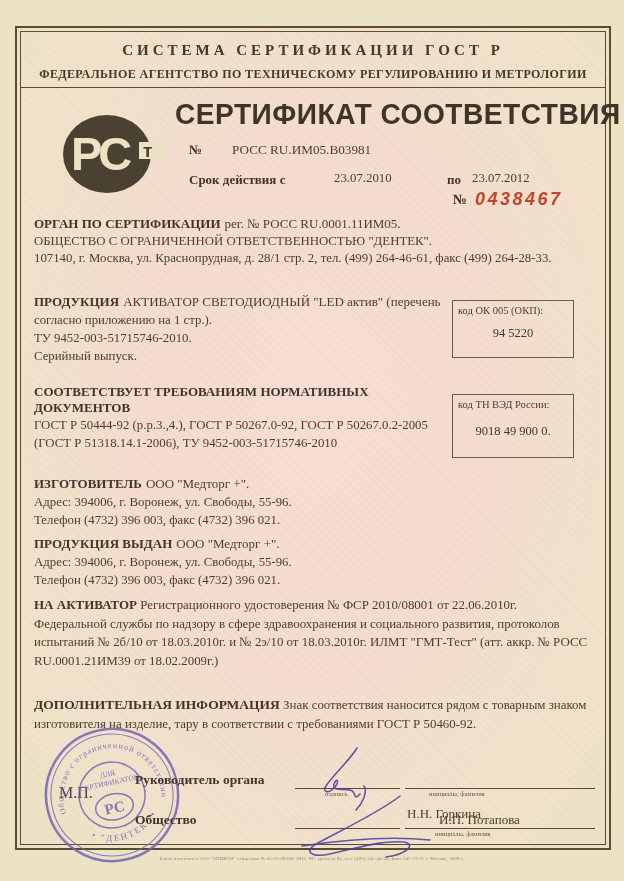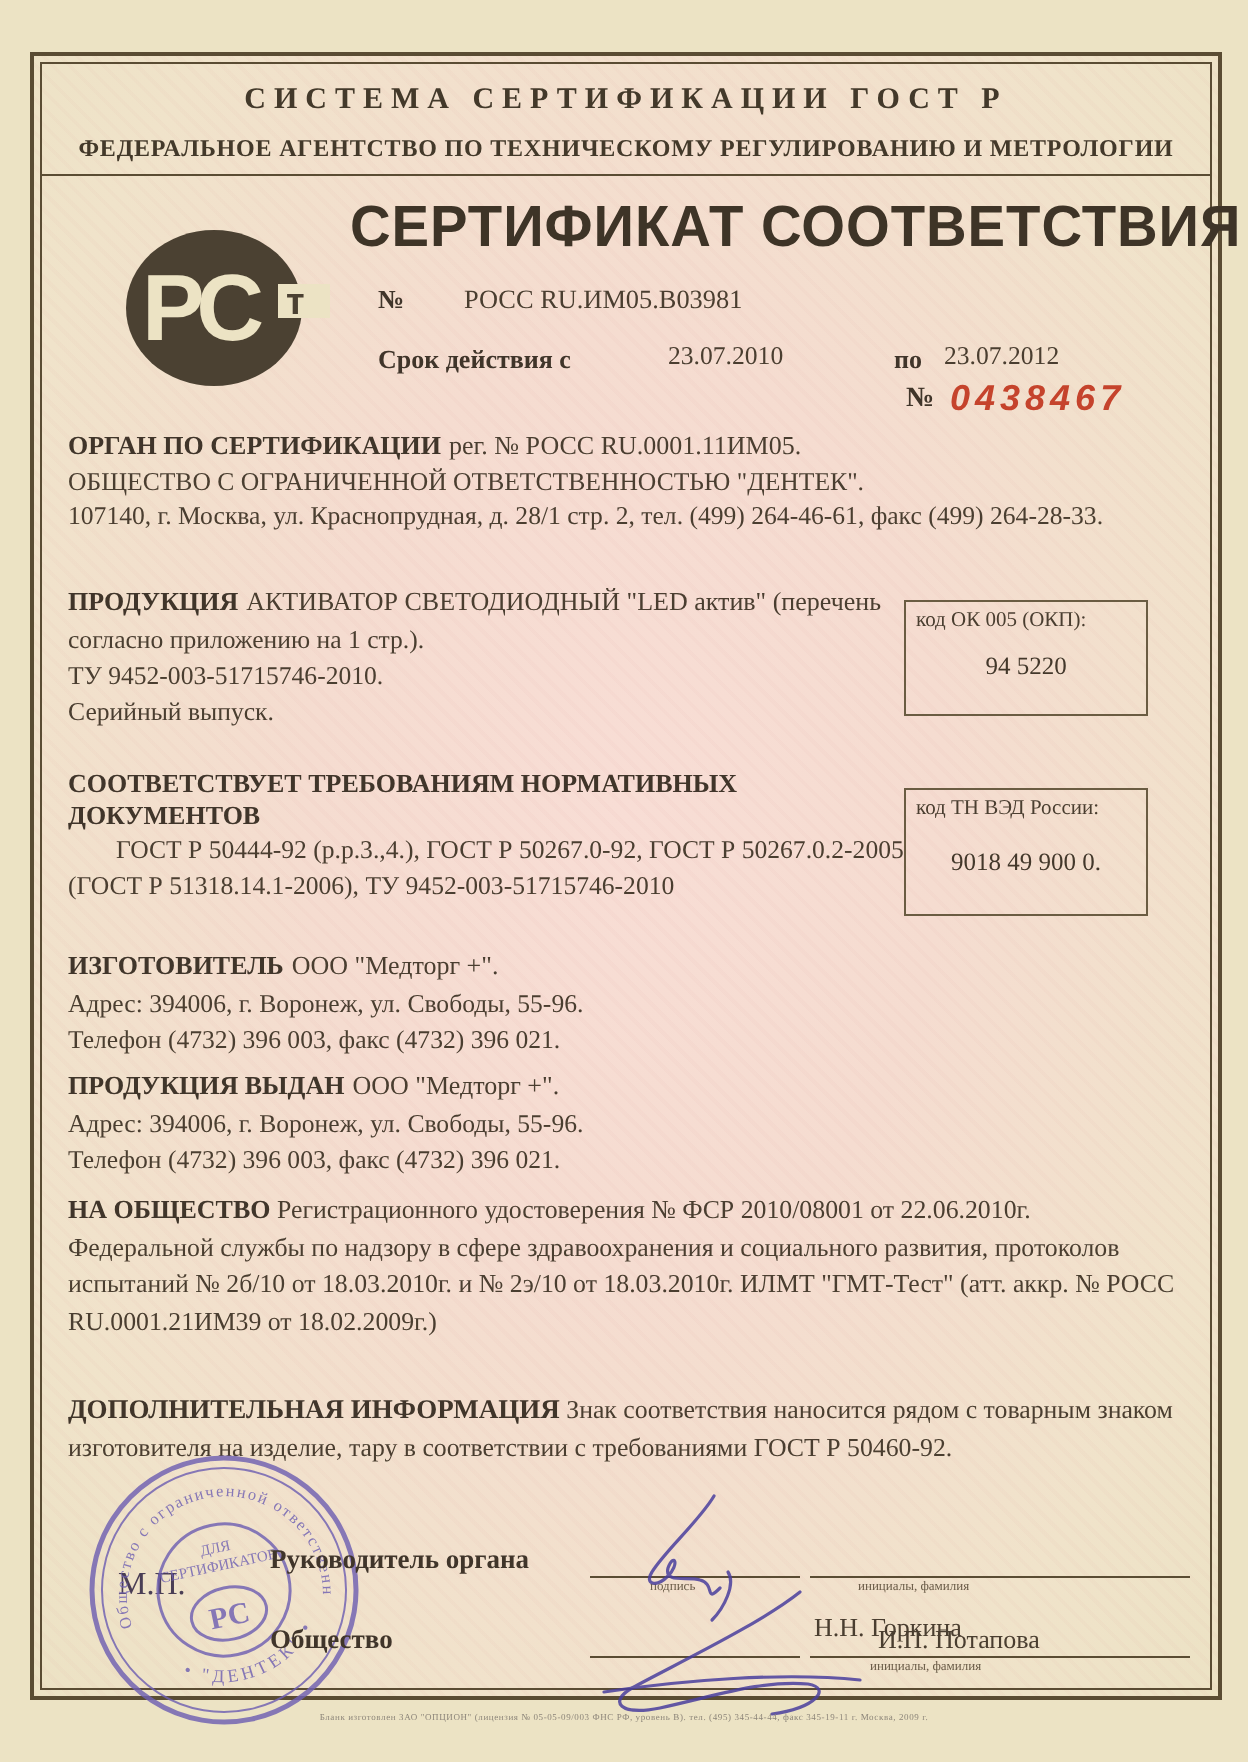--- a/index.html
+++ b/index.html
@@ -84,21 +84,21 @@
     <div class="txt" style="margin-top:3px;">ТУ 9452-003-51715746-2010.</div>
     <div class="txt" style="margin-top:3px;">Серийный выпуск.</div>
   </div>
   <div class="code-box" style="left:435px;top:272px;height:56px;">
     <div class="cl">код ОК 005 (ОКП):</div>
     <div class="cv">94 5220</div>
   </div>
 
   <div class="abs" style="left:17px;top:356px;width:430px;">
     <div class="lbl">СООТВЕТСТВУЕТ ТРЕБОВАНИЯМ НОРМАТИВНЫХ ДОКУМЕНТОВ</div>
-    <div class="txt" style="margin-top:2px;margin-left:24px;">ГОСТ Р 50444-92 (р.р.3.,4.), ГОСТ Р 50267.0-92, ГОСТ Р 50267.0.2-2005</div>
+    <div class="txt" style="margin-top:2px;">ГОСТ Р 50444-92 (р.р.3.,4.), ГОСТ Р 50267.0-92, ГОСТ Р 50267.0.2-2005</div>
     <div class="txt" style="margin-top:3px;">(ГОСТ Р 51318.14.1-2006), ТУ 9452-003-51715746-2010</div>
   </div>
   <div class="code-box" style="left:435px;top:366px;height:62px;">
     <div class="cl">код ТН ВЭД России:</div>
     <div class="cv" style="margin-top:14px;">9018 49 900 0.</div>
   </div>
 
   <div class="abs" style="left:17px;top:446px;width:560px;">
     <span class="lbl">ИЗГОТОВИТЕЛЬ</span>
     <span class="txt" style="font-size:13px;">ООО "Медторг +".</span>
@@ -107,21 +107,21 @@
   </div>
 
   <div class="abs" style="left:17px;top:506px;width:560px;">
     <span class="lbl">ПРОДУКЦИЯ ВЫДАН</span>
     <span class="txt" style="font-size:13px;">ООО "Медторг +".</span>
     <div class="txt" style="margin-top:3px;">Адрес: 394006, г. Воронеж, ул. Свободы, 55-96.</div>
     <div class="txt" style="margin-top:3px;">Телефон (4732) 396 003, факс (4732) 396 021.</div>
   </div>
 
   <div class="abs para" style="left:17px;top:568px;width:556px;">
-    <span class="lbl">НА ОБЩЕСТВО</span>
+    <span class="lbl">НА АКТИВАТОР</span>
     <span>Регистрационного удостоверения № ФСР 2010/08001 от 22.06.2010г. Федеральной службы по надзору в сфере здравоохранения и социального развития, протоколов испытаний № 2б/10 от 18.03.2010г. и № 2э/10 от 18.03.2010г. ИЛМТ "ГМТ-Тест" (атт. аккр. № РОСС RU.0001.21ИМ39 от 18.02.2009г.)</span>
   </div>
 
   <div class="abs para" style="left:17px;top:668px;width:560px;">
     <span class="lbl" style="font-size:13.5px;">ДОПОЛНИТЕЛЬНАЯ ИНФОРМАЦИЯ</span>
     <span>Знак соответствия наносится рядом с товарным знаком изготовителя на изделие, тару в соответствии с требованиями ГОСТ Р 50460-92.</span>
   </div>
 
   <div class="abs mp" style="left:42px;top:756px;">М.П.</div>
 

